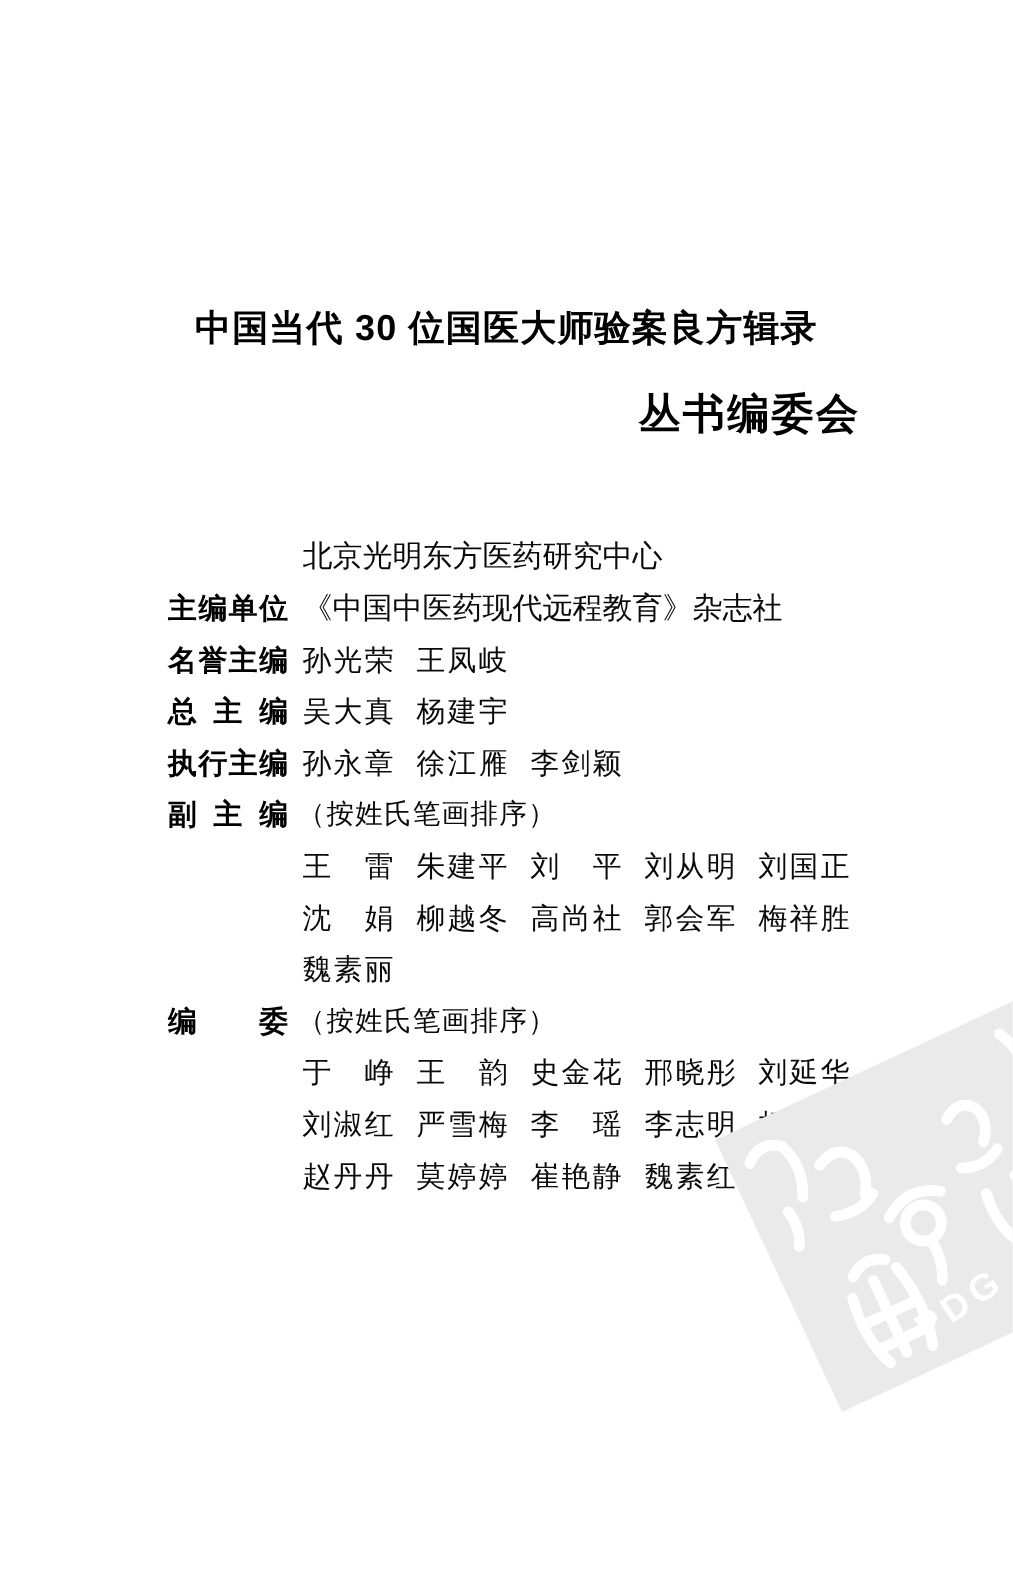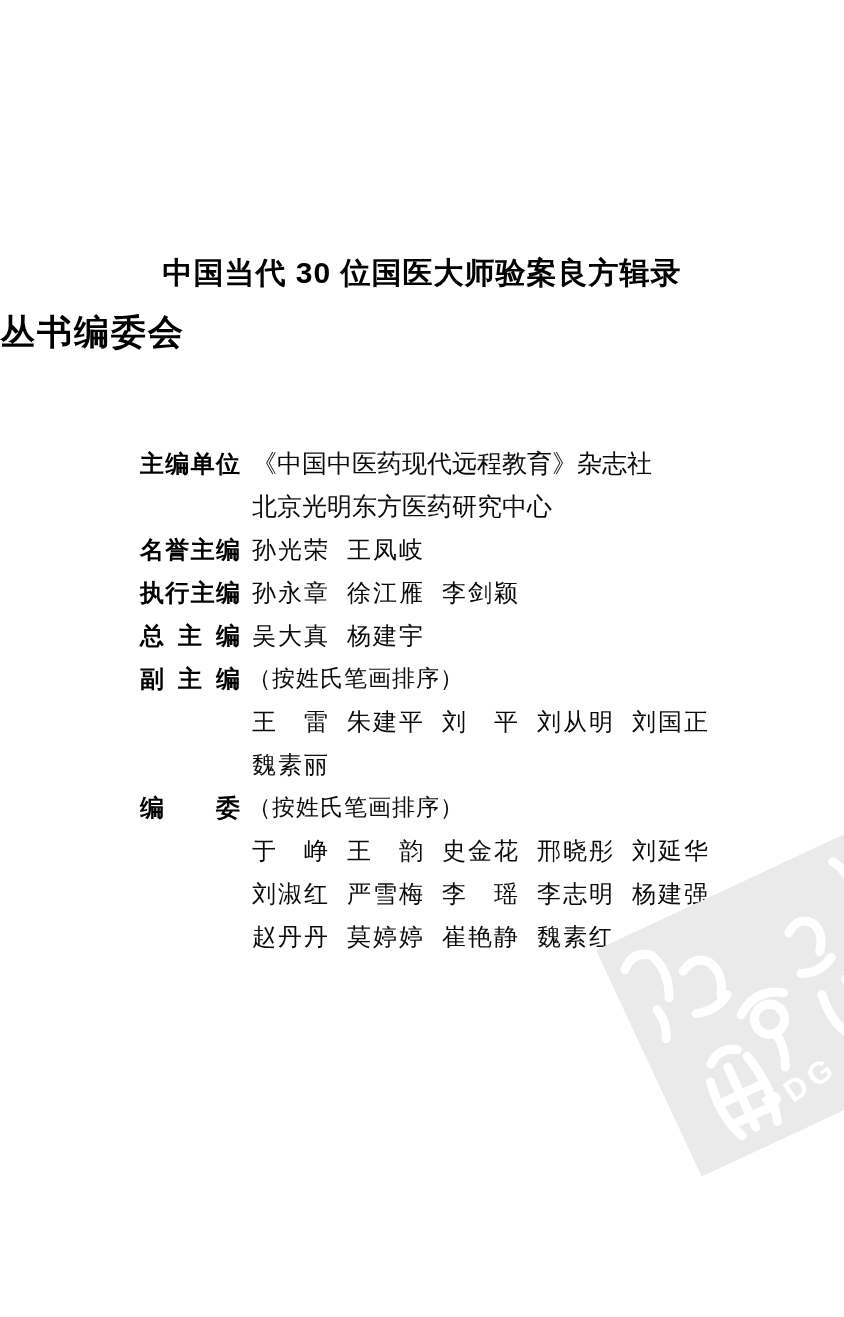--- a/index.html
+++ b/index.html
@@ -12,22 +12,22 @@
     color:#0a0a0a;
   }
   
   .title1{
     position:absolute;top:253px;left:0;width:844px;
     text-align:center;
     font-family:"Liberation Sans",sans-serif;
     font-weight:700;font-size:30px;letter-spacing:1px;color:#000;
   }
   .title2{
-    position:absolute;top:309px;left:0;width:717px;
-    text-align:left;
+    position:absolute;top:322px;left:0;width:717px;
+    text-align:right;
     font-family:"Liberation Sans",sans-serif;
     font-weight:700;font-size:35px;letter-spacing:2px;color:#000;
   }
   
   .body{position:absolute;left:140px;top:442px;width:620px;}
   .row{display:flex;align-items:center;height:43px;}
   .label{
     flex:none;width:100px;
     font-family:"Liberation Sans",sans-serif;
     font-weight:700;font-size:24px;color:#000;
@@ -61,65 +61,75 @@
 <body>
 
 <div class="page">
 
   <div class="title1">中国当代 30 位国医大师验案良方辑录</div>
   <div class="title2">丛书编委会</div>
 
   <div class="body">
 
     <div class="row">
+      <div class="label"></div>
+      <div class="value">北京光明东方医药研究中心</div>
+    </div>
+    <div class="row">
       <div class="label">主编单位</div>
       <div class="value">《中国中医药现代远程教育》杂志社</div>
-    </div>
-    <div class="row">
-      <div class="label"></div>
-      <div class="value">北京光明东方医药研究中心</div>
     </div>
 
     <div class="row">
       <div class="label">名誉主编</div>
       <div class="names">
         <span class="name">孙光荣</span>
         <span class="name">王凤岐</span>
       </div>
     </div>
 
     <div class="row">
+      <div class="label">总主编</div>
+      <div class="names">
+        <span class="name">吴大真</span>
+        <span class="name">杨建宇</span>
+      </div>
+    </div>
+
+    <div class="row">
       <div class="label">执行主编</div>
       <div class="names">
         <span class="name">孙永章</span>
         <span class="name">徐江雁</span>
         <span class="name">李剑颖</span>
-      </div>
-    </div>
-
-    <div class="row">
-      <div class="label">总主编</div>
-      <div class="names">
-        <span class="name">吴大真</span>
-        <span class="name">杨建宇</span>
       </div>
     </div>
 
     <div class="row">
       <div class="label">副主编</div>
       <div class="note">（按姓氏笔画排序）</div>
     </div>
     <div class="row">
       <div class="label"></div>
       <div class="names">
         <span class="name">王　雷</span>
         <span class="name">朱建平</span>
         <span class="name">刘　平</span>
         <span class="name">刘从明</span>
         <span class="name">刘国正</span>
+      </div>
+    </div>
+    <div class="row">
+      <div class="label"></div>
+      <div class="names">
+        <span class="name">沈　娟</span>
+        <span class="name">柳越冬</span>
+        <span class="name">高尚社</span>
+        <span class="name">郭会军</span>
+        <span class="name">梅祥胜</span>
       </div>
     </div>
     <div class="row">
       <div class="label"></div>
       <div class="names">
         <span class="name">魏素丽</span>
       </div>
     </div>
 
     <div class="row">

